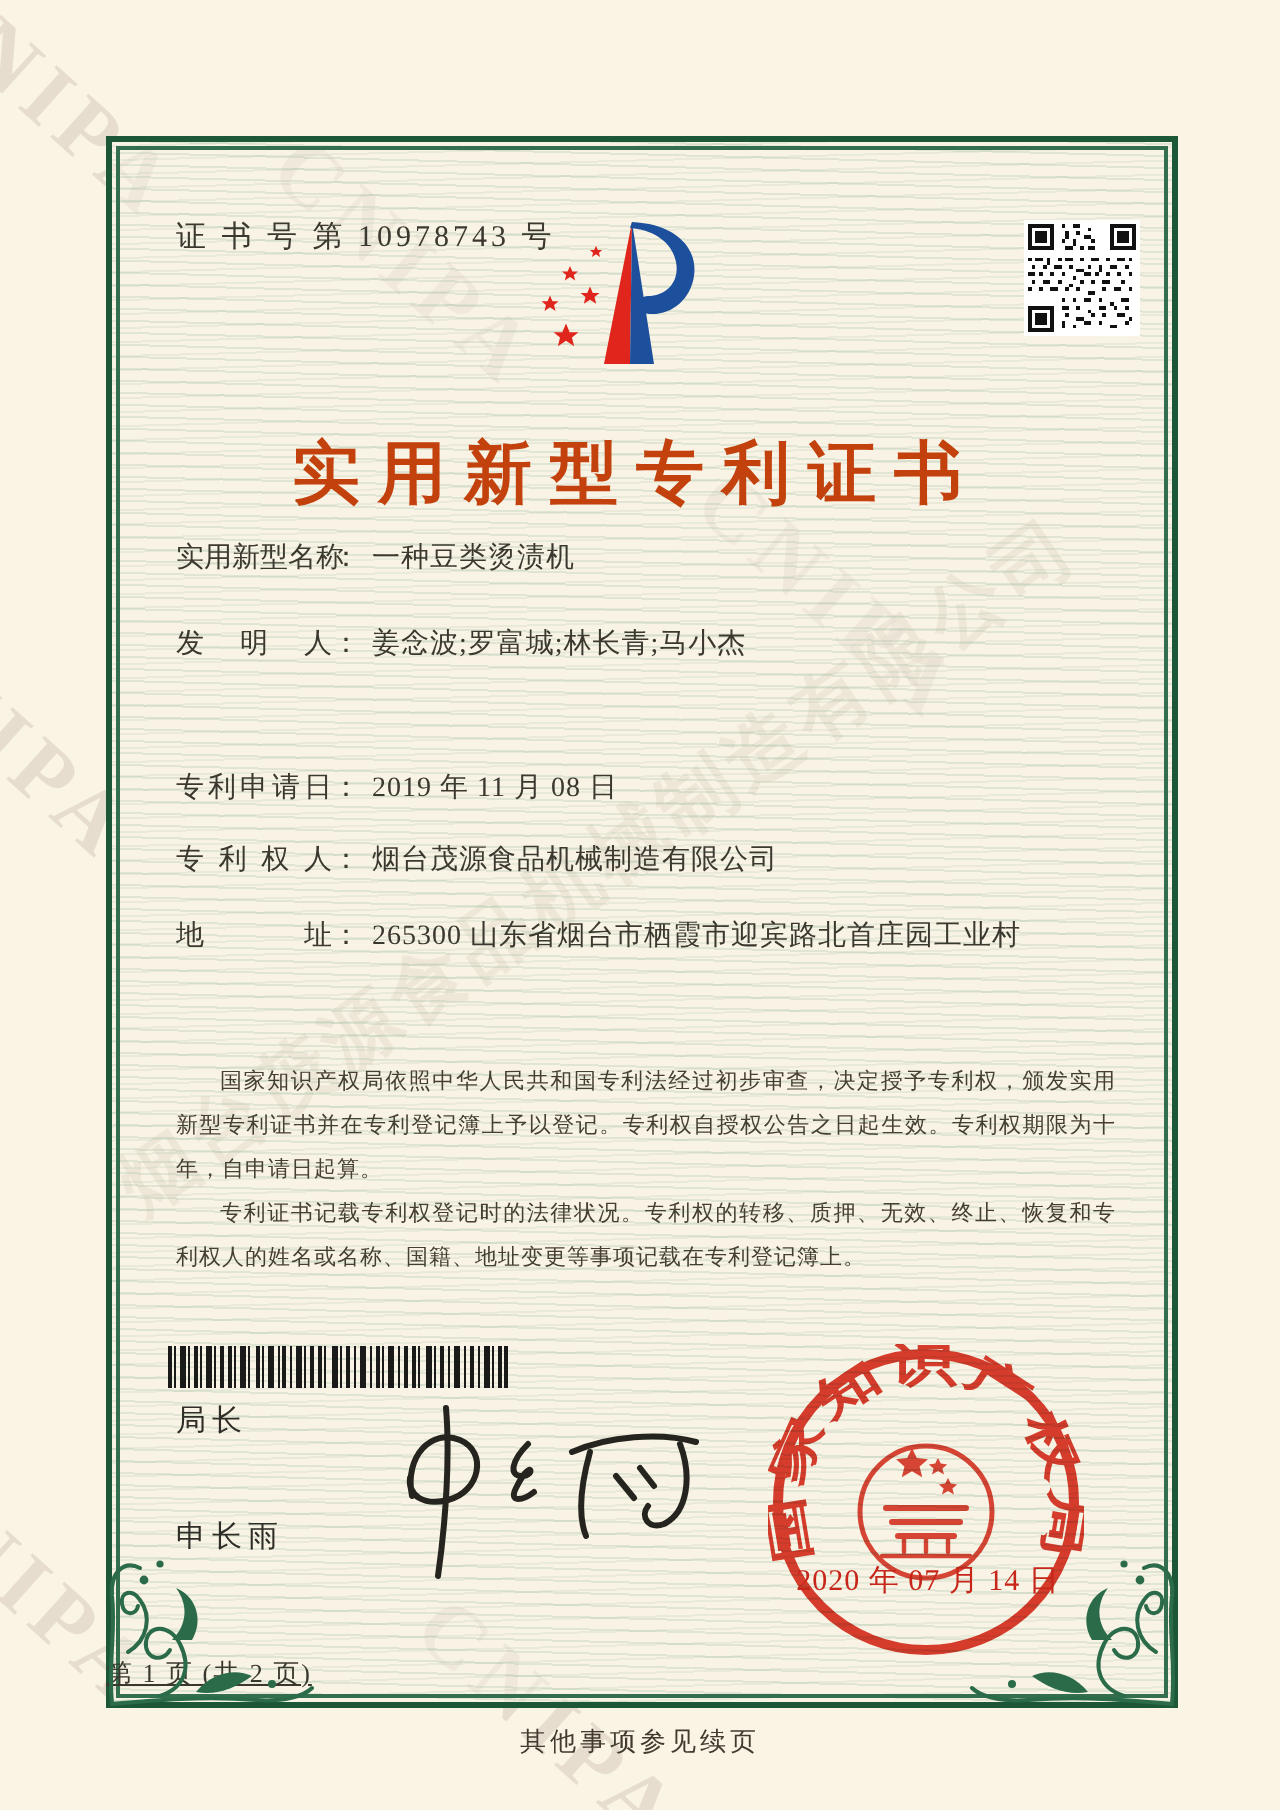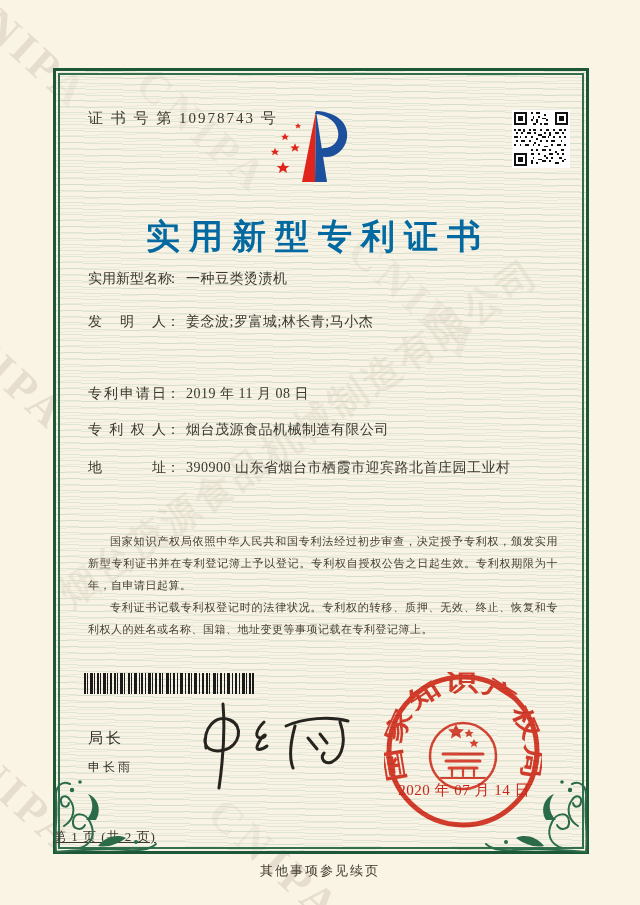--- a/index.html
+++ b/index.html
@@ -21,37 +21,37 @@
            repeating-linear-gradient(-1.5deg, rgba(130,172,142,0.13) 0 1px, transparent 1px 7px);}
   .frame-inner{position:absolute;inset:2px;border:2px solid #336f4e;}
   .corner{position:absolute;z-index:4;width:110px;height:100px;}
   .corner.left{left:50px;top:756px;}
   .corner.right{left:482px;top:756px;transform:scaleX(-1);}
   
   .cert-no{position:absolute;left:88px;top:109px;z-index:3;font-size:15px;letter-spacing:2px;color:#3b382f;}
   .logo{position:absolute;left:252px;top:104px;width:100px;height:86px;z-index:3;}
   .qr{position:absolute;left:512px;top:110px;width:54px;height:54px;z-index:3;background:#fff;padding:2px;}
   .title{position:absolute;left:53px;top:191px;width:530px;z-index:3;text-align:center;
-         font-size:34px;font-weight:bold;letter-spacing:9px;color:#0369a1;}
+         font-size:34px;font-weight:bold;letter-spacing:9px;color:#c2410c;}
   
   .row{position:absolute;left:88px;z-index:3;font-size:14px;color:#3b382f;white-space:nowrap;}
   .fl{display:inline-block;width:78px;text-align:justify;text-align-last:justify;text-justify:inter-character;vertical-align:bottom;}
   .fc{margin:0 2px 0 0;}
   .fv{margin-left:4px;letter-spacing:0.5px;}
   .grant2{position:absolute;left:330px;top:0;}
   .fl2{display:inline-block;width:64px;text-align:justify;text-align-last:justify;text-justify:inter-character;vertical-align:bottom;}
   
   .paras{position:absolute;left:88px;top:530px;width:470px;z-index:3;}
   .paras p{margin:0;font-size:11px;line-height:22px;text-indent:2em;color:#453e33;
            letter-spacing:0.5px;text-align:justify;}
   
   .barcode{position:absolute;left:84px;top:673px;width:172px;height:21px;z-index:3;}
-  .signer-title{position:absolute;left:88px;top:729px;z-index:3;font-size:15px;
+  .signer-title{position:absolute;left:88px;top:701px;z-index:3;font-size:15px;
         font-family:Liberation Sans, sans-serif;color:#2e2c27;letter-spacing:3px;}
-  .signer-name{position:absolute;left:88px;top:759px;z-index:3;font-size:12px;
+  .signer-name{position:absolute;left:88px;top:759px;z-index:3;font-size:15px;
         font-family:Liberation Mono, monospace;color:#2e2c27;letter-spacing:3px;}
   .signature{position:absolute;left:182px;top:698px;width:175px;height:95px;z-index:3;}
   .seal{position:absolute;left:384px;top:672px;width:158px;height:158px;z-index:5;
         mix-blend-mode:multiply;opacity:0.93;}
   .seal-date{position:absolute;left:390px;top:781px;width:148px;z-index:6;text-align:center;
         font-size:15px;color:#c7251a;letter-spacing:0.5px;white-space:nowrap;}
   .page-info{position:absolute;left:53px;top:828px;width:582px;z-index:3;
         font-size:13px;color:#3a372e;letter-spacing:1px;text-decoration:underline;}
   .footer-note{position:absolute;left:0;top:862px;width:640px;z-index:3;text-align:center;
         font-size:13px;color:#403a2f;letter-spacing:2px;}
@@ -148,21 +148,21 @@
   <div class="row" style="top:313px">
     <span class="fl">发明人</span><span class="fc">：</span><span class="fv">姜念波;罗富城;林长青;马小杰</span>
   </div>
   <div class="row" style="top:385px">
     <span class="fl">专利申请日</span><span class="fc">：</span><span class="fv">2019 年 11 月 08 日</span>
   </div>
   <div class="row" style="top:421px">
     <span class="fl">专利权人</span><span class="fc">：</span><span class="fv">烟台茂源食品机械制造有限公司</span>
   </div>
   <div class="row" style="top:459px">
-    <span class="fl">地址</span><span class="fc">：</span><span class="fv">390900  山东省烟台市栖霞市迎宾路北首庄园工业村</span>
+    <span class="fl">地址</span><span class="fc">：</span><span class="fv">265300  山东省烟台市栖霞市迎宾路北首庄园工业村</span>
   </div>
 
   <div class="paras">
     <p>国家知识产权局依照中华人民共和国专利法经过初步审查，决定授予专利权，颁发实用新型专利证书并在专利登记簿上予以登记。专利权自授权公告之日起生效。专利权期限为十年，自申请日起算。</p>
     <p>专利证书记载专利权登记时的法律状况。专利权的转移、质押、无效、终止、恢复和专利权人的姓名或名称、国籍、地址变更等事项记载在专利登记簿上。</p>
   </div>
 
   <svg class="barcode" viewBox="0 0 172 21" preserveAspectRatio="none">
     <g fill="#1a1a1a">
       <path d="M0 0h2v21h-2zM3 0h1v21h-1zM6 0h3v21h-3zM10 0h1v21h-1zM13 0h2v21h-2zM16 0h1v21h-1zM19 0h3v21h-3zM23 0h1v21h-1zM26 0h2v21h-2zM30 0h2v21h-2zM33 0h1v21h-1zM36 0h3v21h-3zM40 0h1v21h-1zM44 0h2v21h-2zM47 0h1v21h-1zM50 0h3v21h-3zM55 0h1v21h-1zM57 0h2v21h-2zM61 0h1v21h-1zM64 0h3v21h-3zM68 0h1v21h-1zM71 0h2v21h-2zM75 0h2v21h-2zM78 0h1v21h-1zM82 0h3v21h-3zM86 0h1v21h-1zM89 0h2v21h-2zM93 0h1v21h-1zM96 0h3v21h-3zM101 0h1v21h-1zM104 0h2v21h-2zM107 0h1v21h-1zM110 0h3v21h-3zM115 0h1v21h-1zM118 0h2v21h-2zM122 0h2v21h-2zM125 0h1v21h-1zM129 0h3v21h-3zM133 0h1v21h-1zM136 0h2v21h-2zM140 0h1v21h-1zM143 0h3v21h-3zM148 0h1v21h-1zM151 0h2v21h-2zM155 0h1v21h-1zM158 0h3v21h-3zM162 0h1v21h-1zM165 0h2v21h-2zM168 0h2v21h-2z"></path>

